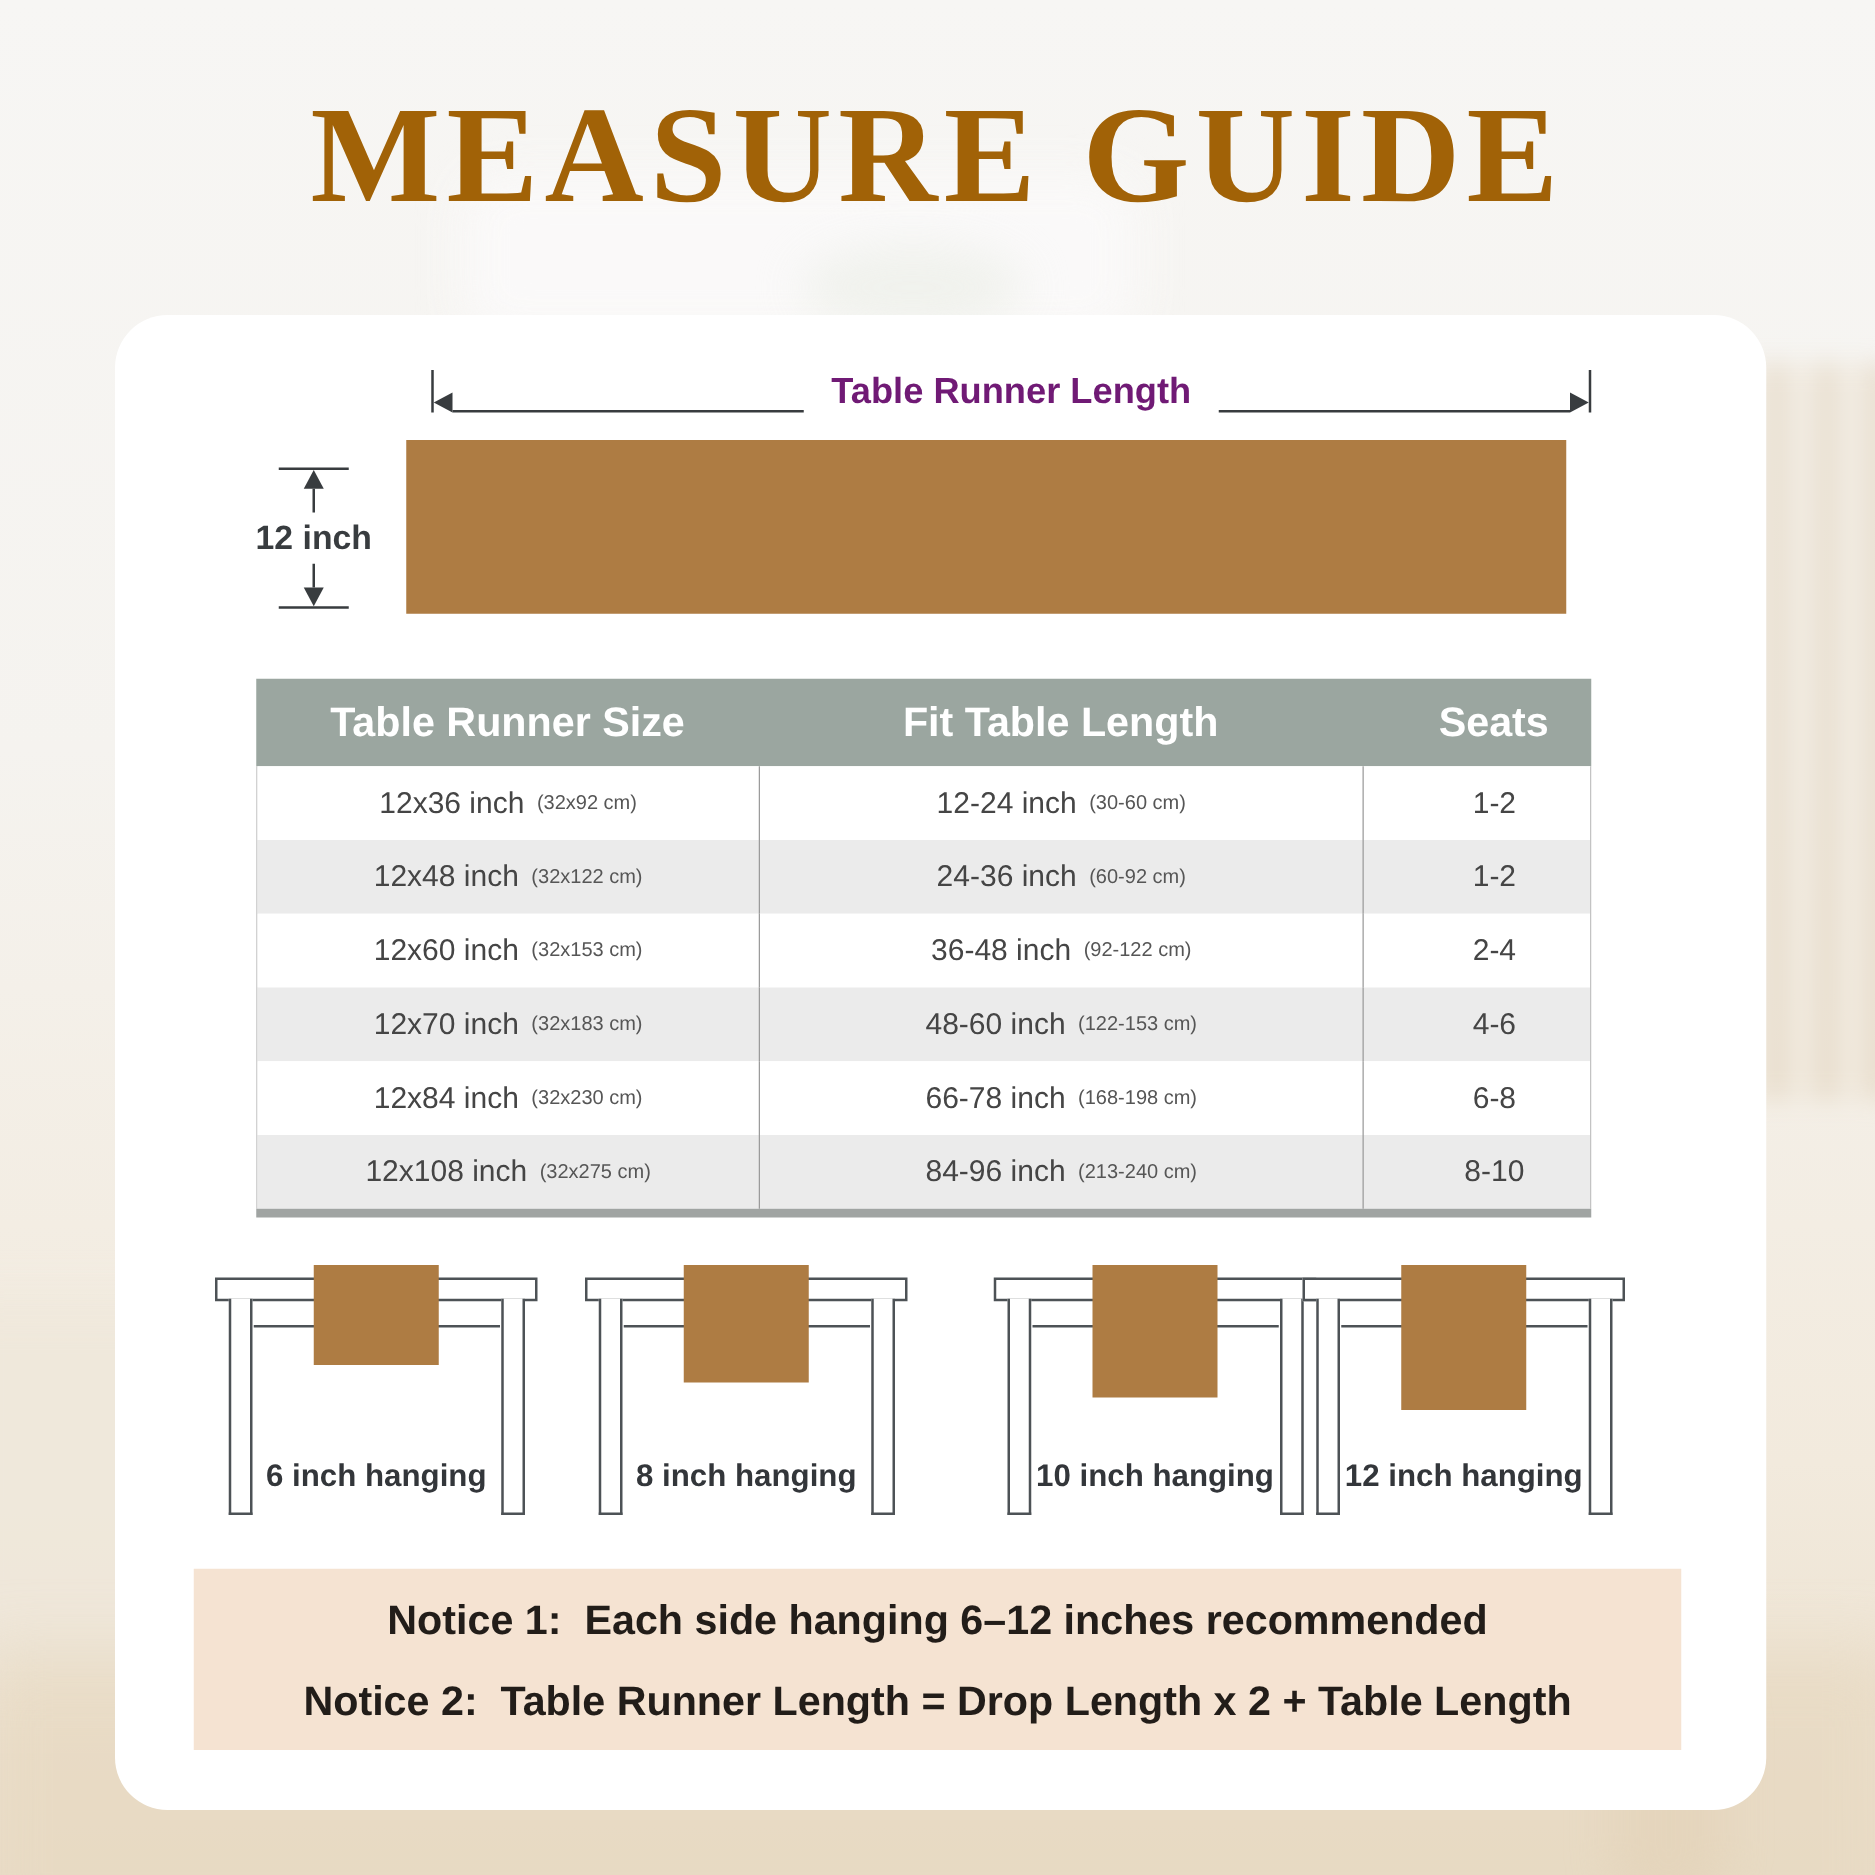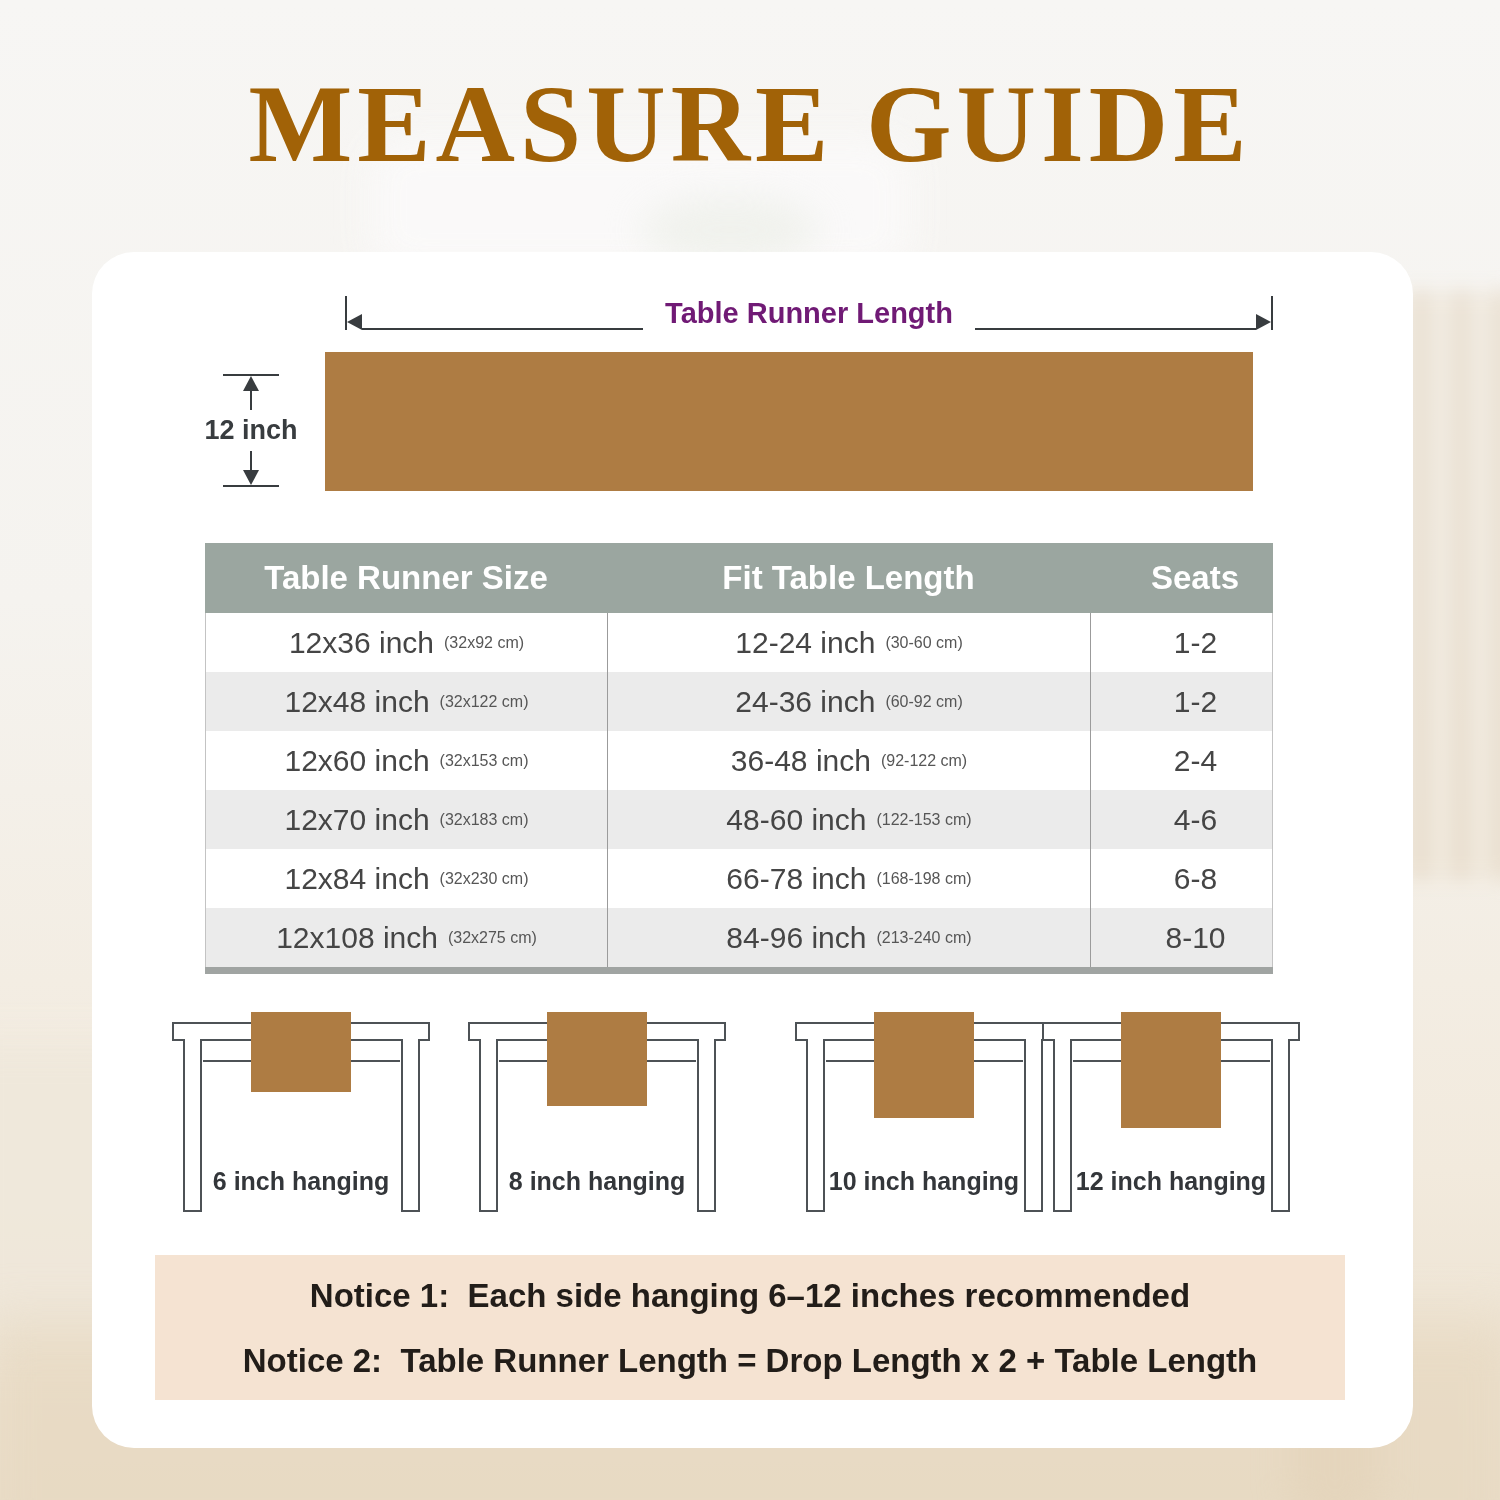--- a/index.html
+++ b/index.html
@@ -54,21 +54,21 @@
   .size-table{position:absolute;left:113px;top:291px;width:1068px;}
   .thead{display:grid;grid-template-columns:402px 483px 210px;height:70px;background:#9ba6a0;
     color:#ffffff;font-weight:700;font-size:33px;}
   .thead .hcell{display:flex;align-items:center;justify-content:center;}
   .tbody{border-left:1px solid #c3c3c3;border-right:1px solid #c3c3c3;}
   .trow{display:grid;grid-template-columns:401px 483px 210px;height:59px;}
   .trow:nth-child(odd){background:#ffffff;}
   .trow:nth-child(even){background:#ebebeb;}
   .cell{display:flex;align-items:baseline;justify-content:center;align-items:center;}
   .trow .cell + .cell{border-left:1px solid #9b9b9b;}
-  .cell-main{font-size:30px;color:#454545;}
+  .cell-main{font-size:24px;color:#454545;}
   .cell-cm{font-size:16px;color:#565656;margin-left:10px;}
   .tbottom{height:7px;background:#a0a4a2;}
 
   
   .fig{position:absolute;top:760px;width:274px;height:228px;}
   .fig1{left:72px;} .fig2{left:368px;} .fig3{left:695px;} .fig4{left:942px;}
   .tabletop{position:absolute;left:8px;top:10px;width:254px;height:15px;background:#fff;border:2px solid #4d5256;}
   .leg{position:absolute;top:27px;width:15px;height:171px;background:#fff;border:2px solid #4d5256;border-top:none;}
   .leg-left{left:19px;} .leg-right{left:237px;}
   .apron{position:absolute;left:39px;top:48px;width:197px;height:2px;background:#4d5256;}

